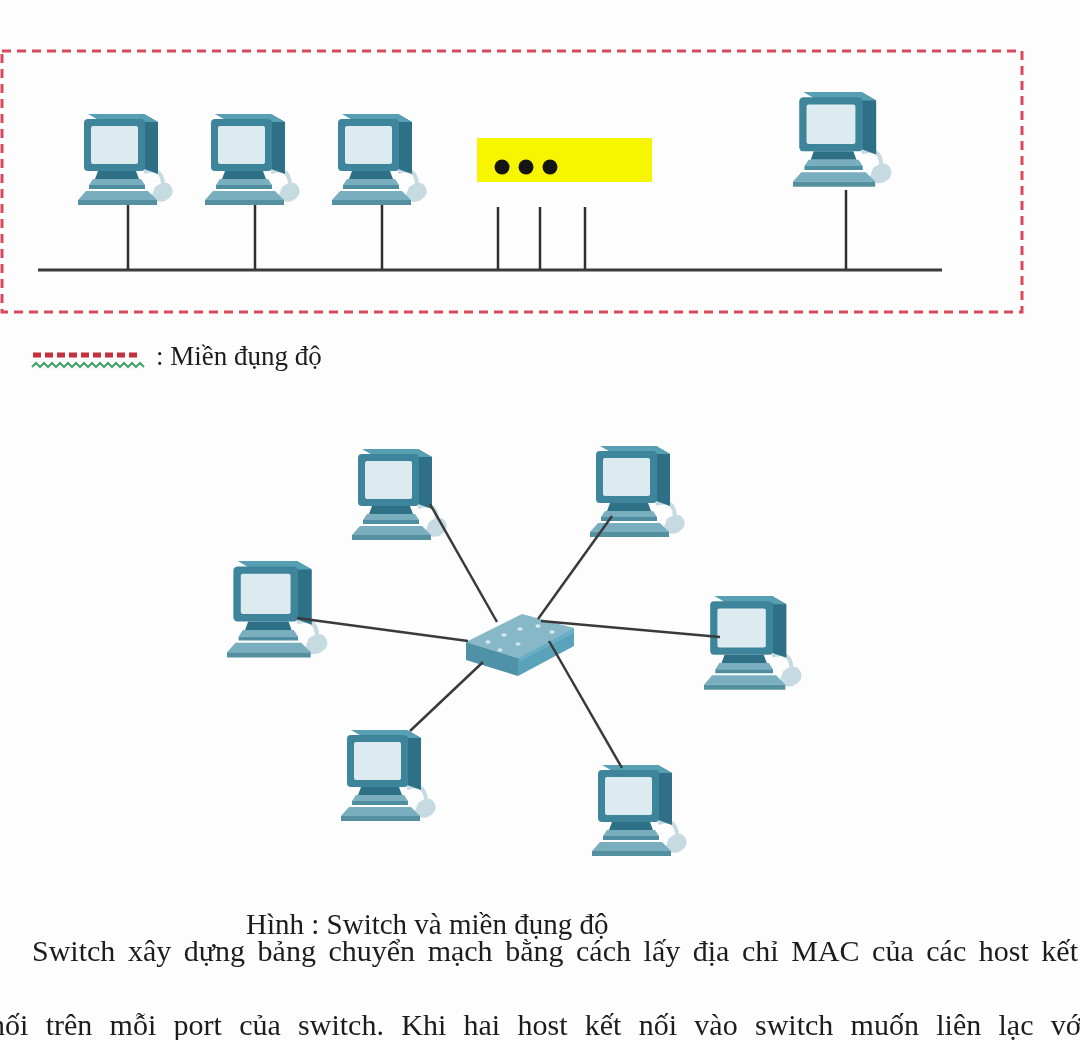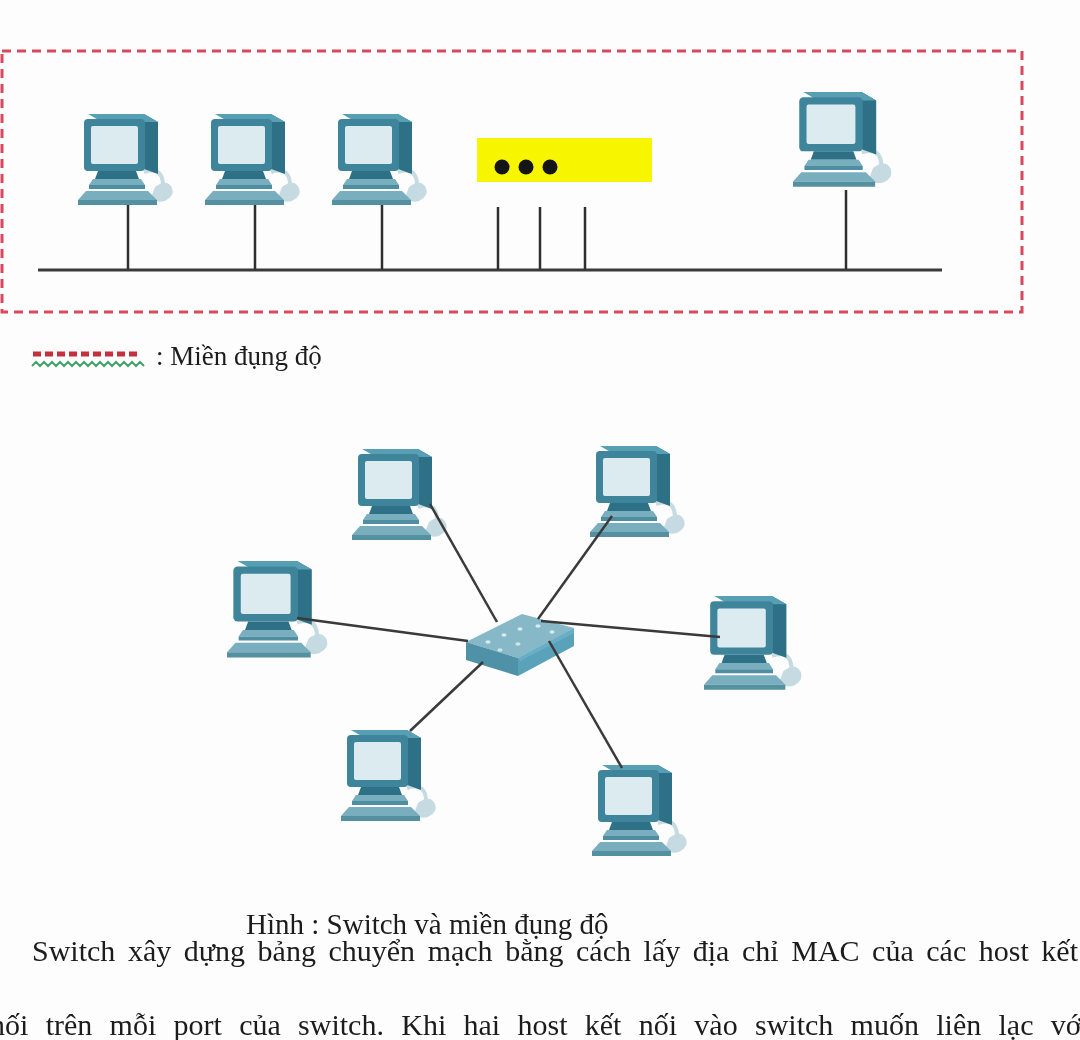--- a/index.html
+++ b/index.html
@@ -5,21 +5,21 @@
   html,body{margin:0;padding:0;}
   body{
     width:1080px;height:1040px;overflow:hidden;position:relative;
     background:#fdfdfd;
     font-family:"Liberation Serif","DejaVu Serif",serif;
     color:#1c1c1c;
   }
   .diagram-layer{position:absolute;left:0;top:0;}
   .legend{
     position:absolute;left:30px;top:341px;
-    display:flex;align-items:flex-start;gap:6px;
+    display:flex;align-items:center;gap:6px;
   }
   .legend-key{display:block;margin-top:6px;}
   .legend-label{font-size:27px;white-space:nowrap;}
   .figure-caption{
     position:absolute;left:246px;top:908px;
     font-size:29px;white-space:nowrap;
   }
   .para-line{
     position:absolute;font-size:30px;line-height:38px;
     text-align:justify;text-align-last:justify;white-space:nowrap;

